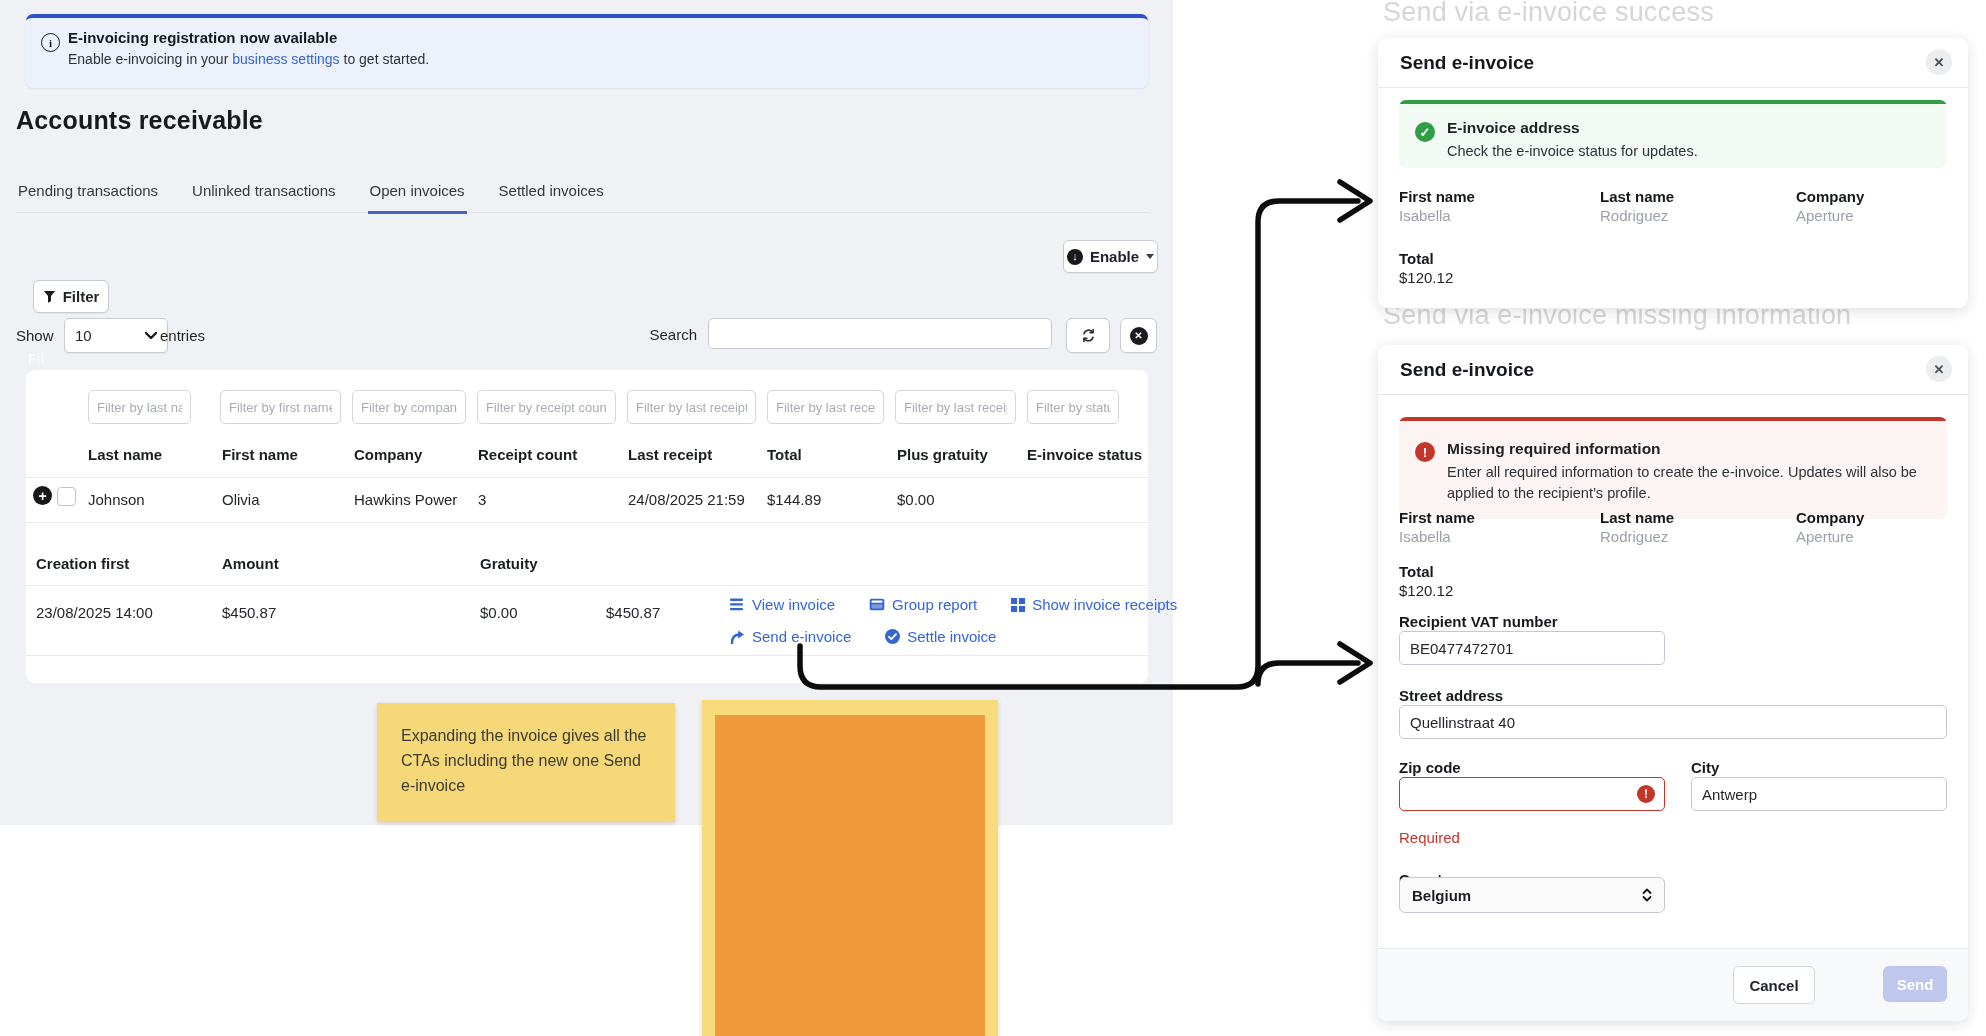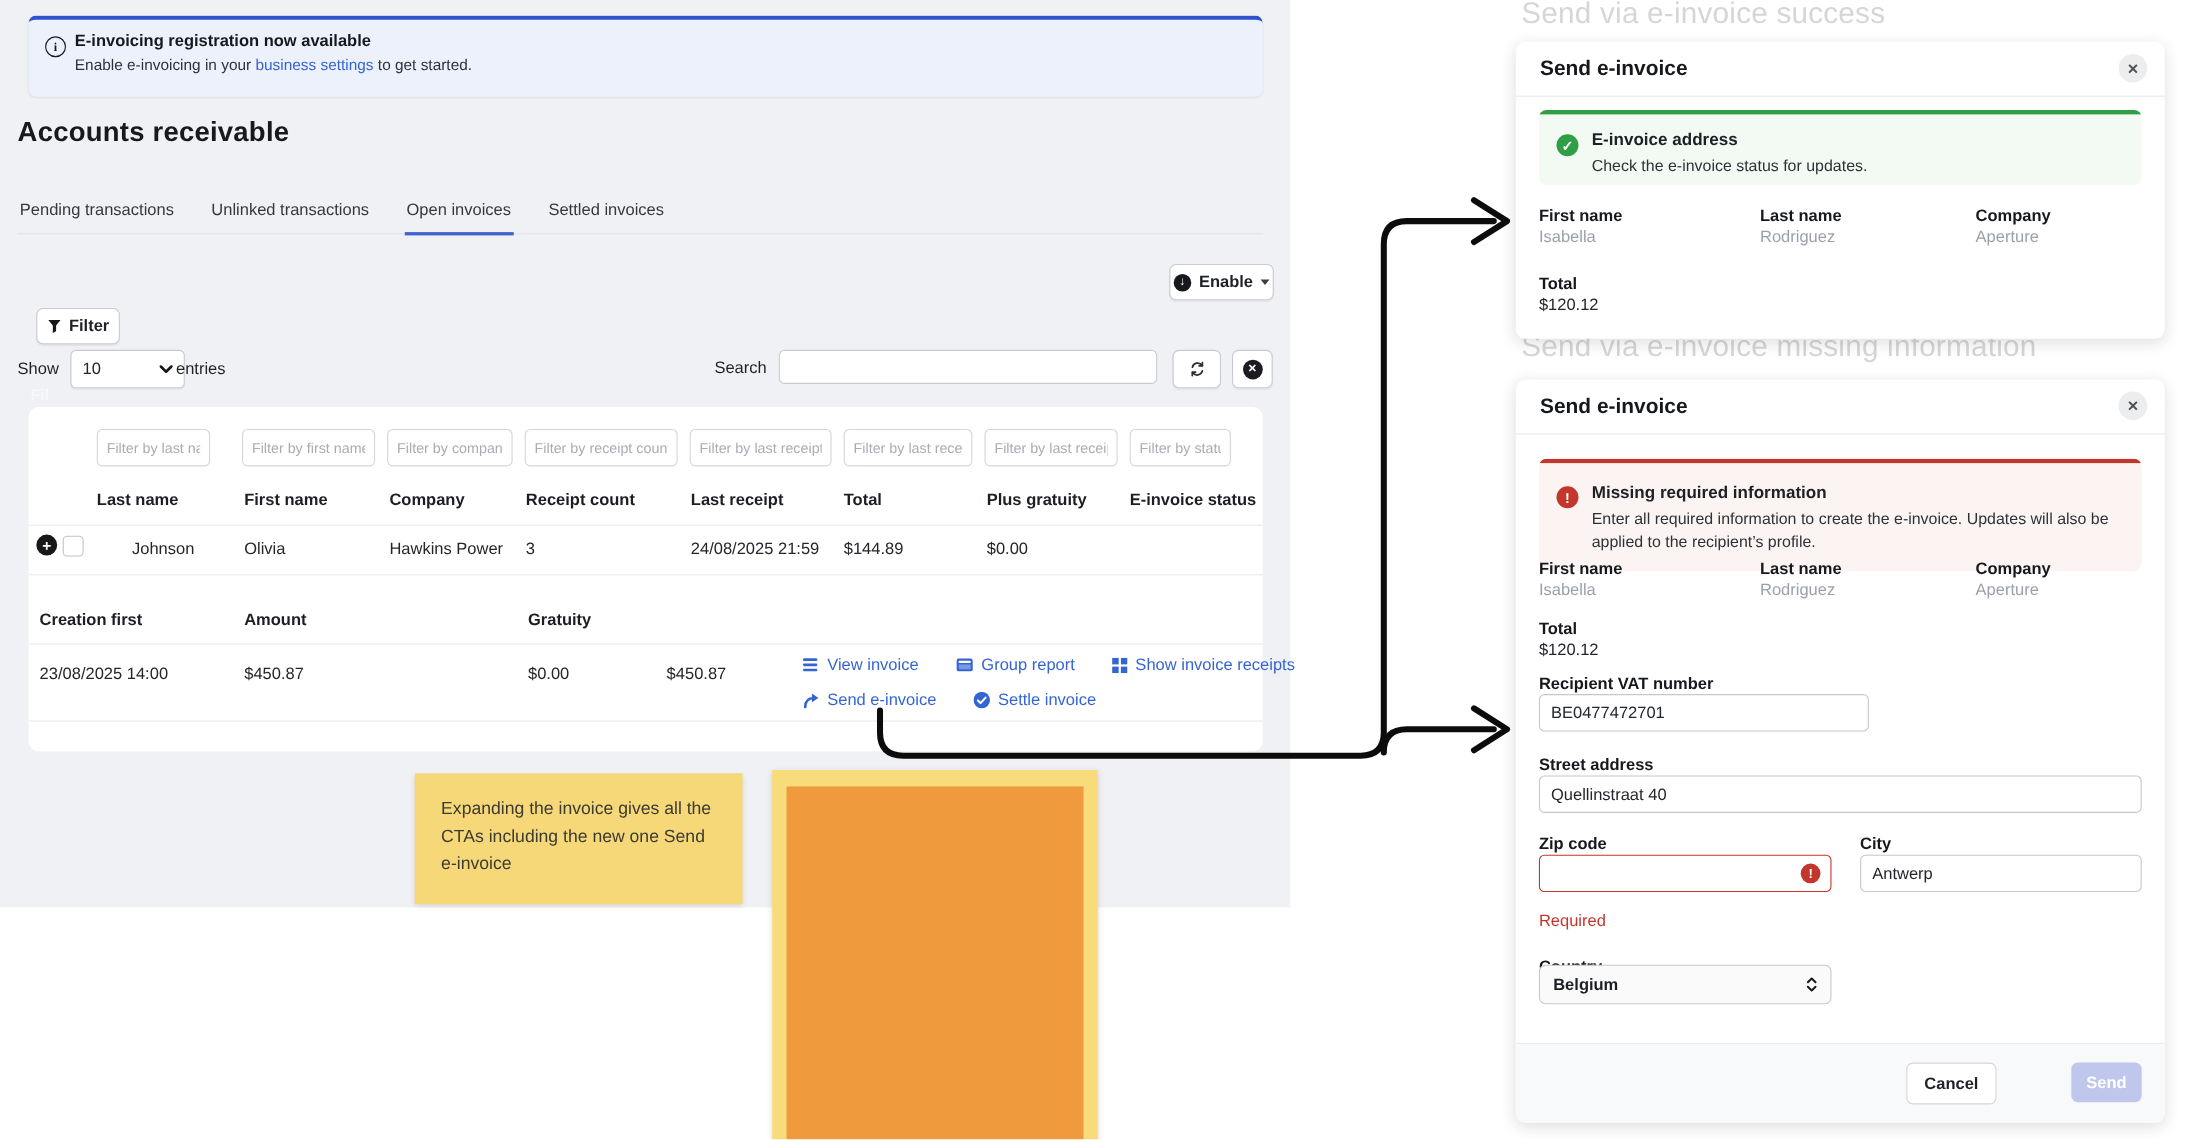--- a/index.html
+++ b/index.html
@@ -163,21 +163,21 @@
       <div class="col-h" style="left:452px;">Receipt count</div>
       <div class="col-h" style="left:602px;">Last receipt</div>
       <div class="col-h" style="left:741px;">Total</div>
       <div class="col-h" style="left:871px;">Plus gratuity</div>
       <div class="col-h" style="left:1001px;">E-invoice status</div>
 
       <div class="hline" style="top:107px;"></div>
 
       <div class="plus-circle">+</div>
       <span class="checkbox"></span>
-      <div class="cell" style="left:62px;margin-left:32px;">Johnson</div>
+      <div class="cell" style="left:62px;">Johnson</div>
       <div class="cell" style="left:196px;">Olivia</div>
       <div class="cell" style="left:328px;">Hawkins Power</div>
       <div class="cell" style="left:452px;">3</div>
       <div class="cell" style="left:602px;">24/08/2025 21:59</div>
       <div class="cell" style="left:741px;">$144.89</div>
       <div class="cell" style="left:871px;">$0.00</div>
       <div class="cell" style="left:1001px;"></div>
 
       <div class="hline" style="top:152px;"></div>
 
@@ -286,21 +286,21 @@
     <div class="f-label" style="left:21px;top:164px;">First name</div>
     <div class="f-value" style="left:21px;top:183px;">Isabella</div>
     <div class="f-label" style="left:222px;top:164px;">Last name</div>
     <div class="f-value" style="left:222px;top:183px;">Rodriguez</div>
     <div class="f-label" style="left:418px;top:164px;">Company</div>
     <div class="f-value" style="left:418px;top:183px;">Aperture</div>
     <div class="f-label" style="left:21px;top:218px;">Total</div>
     <div class="f-strong" style="left:21px;top:237px;">$120.12</div>
 
     <div class="f-label" style="left:21px;top:268px;">Recipient VAT number</div>
-    <input class="m-input" style="left: 21px; top: 286px; width: 300px;" value="BE0477472701">
+    <input class="m-input" style="left: 21px; top: 286px; width: 266px;" value="BE0477472701">
 
     <div class="f-label" style="left:21px;top:342px;">Street address</div>
     <input class="m-input" style="left: 21px; top: 360px; width: 548px;" value="Quellinstraat 40">
 
     <div class="f-label" style="left:21px;top:414px;">Zip code</div>
     <input class="m-input err" style="left: 21px; top: 432px; width: 266px;" value="">
     <div class="err-ico" style="left:259px;top:440px;">!</div>
     <div class="req" style="left:21px;top:484px;">Required</div>
 
     <div class="f-label" style="left:313px;top:414px;">City</div>

